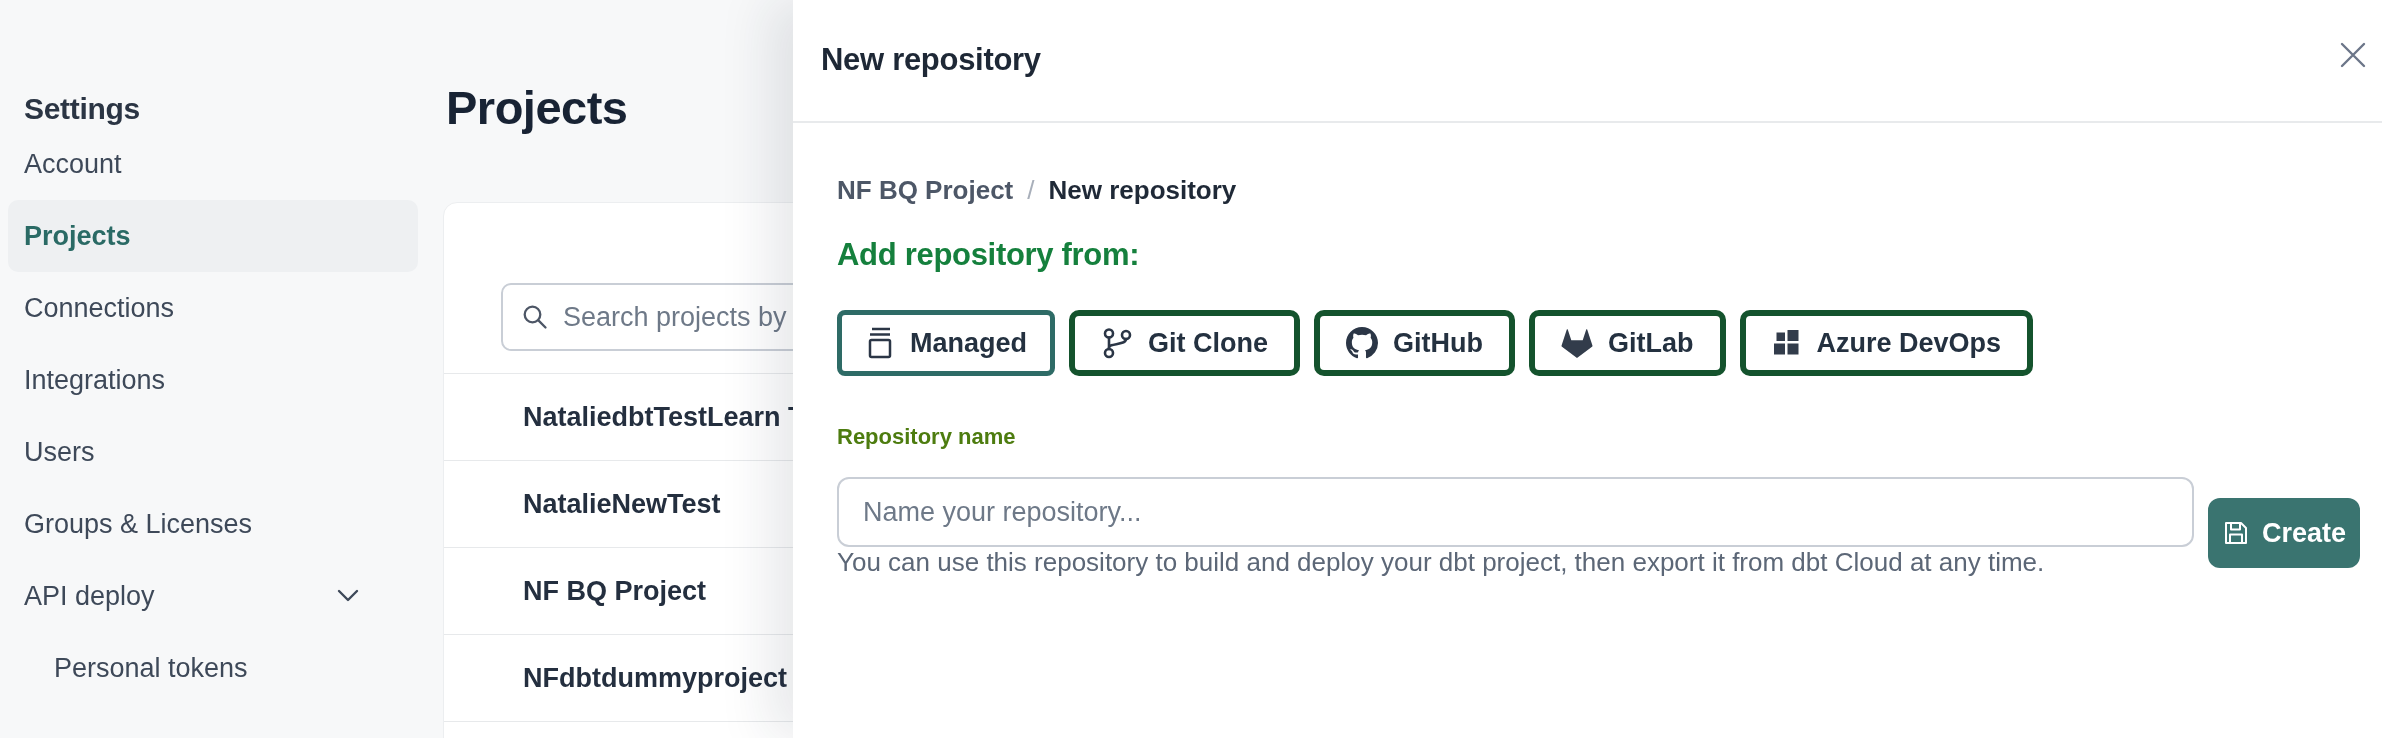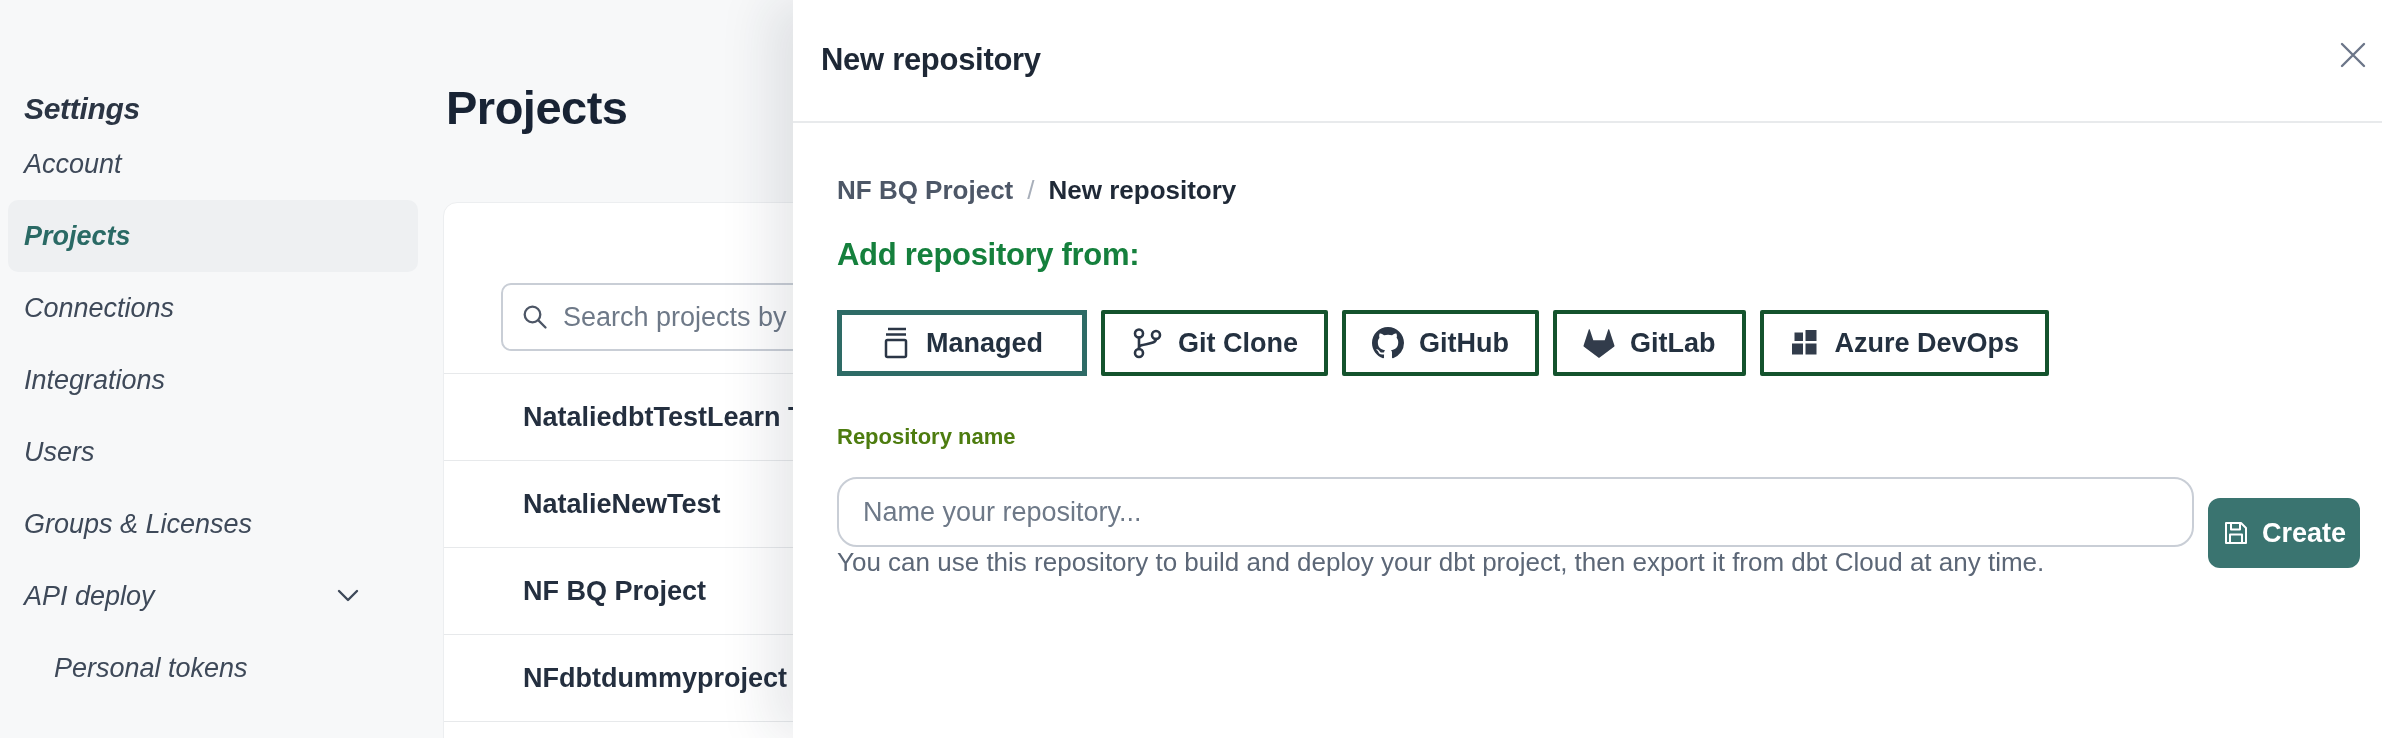--- a/index.html
+++ b/index.html
@@ -6,21 +6,21 @@
   html,body { width:2382px; height:738px; }
   body {
     position:relative;
     background:#f7f8f9;
     font-family:"Liberation Sans", sans-serif;
     color:#2b3544;
     overflow:hidden;
   }
 
   
-  .sidebar { position:absolute; left:0; top:0; width:449px; height:738px;font-style:italic; }
+  .sidebar { position:absolute; left:0; top:0; width:449px; height:738px; }
   .settings-title {
     position:absolute; left:24px; top:92px;
     font-size:30px; font-weight:700; color:#2b3544; letter-spacing:-0.3px;
   }
   .nav { position:absolute; left:8px; right:31px; top:128px; }
   .nav-item {
     height:72px; display:flex; align-items:center;
     padding-left:16px; border-radius:10px;
     font-size:27px; color:#3e4959; cursor:pointer;
   }
@@ -76,29 +76,29 @@
   .crumb-parent { color:#4d5767; font-weight:600; cursor:pointer; }
   .crumb-sep { color:#a8afba; margin:0 14px; }
   .crumb-current { color:#1f2937; font-weight:700; }
   .section-heading {
     margin-top:30px; font-size:31px; line-height:38px;
     font-weight:700; color:#15803d; letter-spacing:-0.3px;
   }
   .source-row { margin-top:36px; display:flex; gap:14px; }
   .source-btn {
     height:66px; display:inline-flex; align-items:center; gap:15px;
-    padding:0 26px; background:#fff; border:4px solid #14532d; border-radius:2px;
+    padding:0 26px; background:#fff; border:6px solid #14532d; border-radius:10px;
     font-family:"Liberation Sans", sans-serif;
     font-size:27px; font-weight:700; color:#243140; cursor:pointer; white-space:nowrap;
   }
-  .source-btn.selected { border:5px solid #2e6b66; padding:0 39px; border-radius:0; }
+  .source-btn.selected { border:5px solid #2e6b66; padding:0 23px; border-radius:8px; }
   .field-label { margin-top:47px; font-size:22px; line-height:28px; font-weight:700; color:#4d7c0f; }
   .input-row { margin-top:26px; display:flex; gap:14px; height:70px; }
   .repo-input {
-    width:1358px; height:70px; border:2px solid #c9ced6; border-radius:20px;
+    width:1358px; height:70px; border:2px solid #c9ced6; border-radius:12px;
     font-size:27px; padding:0 24px; color:#26303f; outline:none;
     font-family:"Liberation Sans", sans-serif; background:#fff;
   }
   .repo-input::placeholder { color:#6e7988; }
   .create-btn {
     width:152px; height:70px; border:none; border-radius:12px;
     background:#3a7470; color:#ffffff; cursor:pointer;
     display:flex; align-items:center; justify-content:center; gap:12px;
     font-family:"Liberation Sans", sans-serif; font-size:27px; font-weight:600;margin-top:21px;
   }

